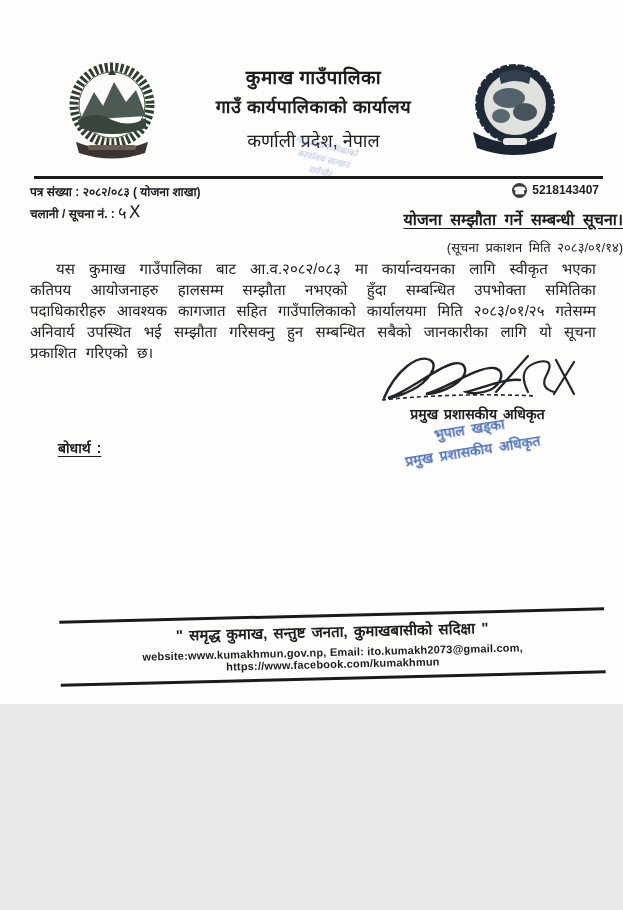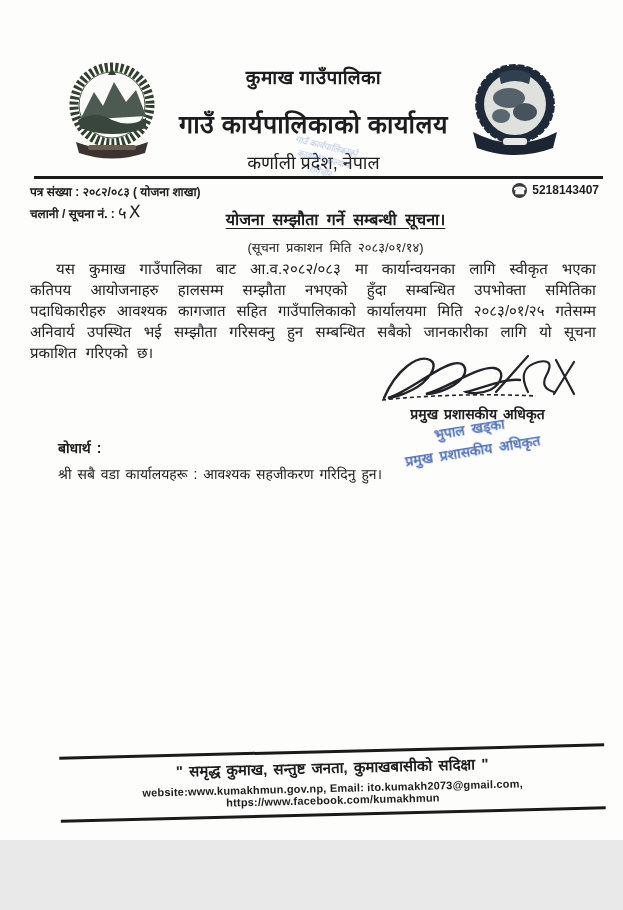--- a/index.html
+++ b/index.html
@@ -1,29 +1,29 @@
 <!DOCTYPE html>
 <html><head>
 <meta charset="utf-8">
 <style>
   html,body{margin:0;padding:0;background:#e9e9e9;}
   .page{
-    position:relative;width:623px;height:840px;margin:0 auto;
+    position:relative;width:623px;height:704px;margin:0 auto;
     background:#fefefdf5;background-color:#fdfdfc;
     font-family:"Liberation Sans", sans-serif;
     color:#1d1d1f;overflow:hidden;
     box-shadow:0 0 4px rgba(0,0,0,.25);
   }
   
   .letterhead{position:absolute;top:58px;left:0;right:0;display:flex;align-items:flex-start;}
   .logo-left{margin-left:56px;width:112px;height:104px;flex:0 0 auto;}
   .logo-right{margin-right:52px;width:112px;height:104px;flex:0 0 auto;}
   .lh-center{flex:1;text-align:center;padding-top:6px;}
   .lh-muni{font-size:19px;font-weight:bold;letter-spacing:.5px;}
-  .lh-office{font-size:25px;font-weight:bold;margin-top:16px;letter-spacing:.5px;}
+  .lh-office{font-size:18px;font-weight:bold;margin-top:4px;letter-spacing:.5px;}
   .lh-addr1{font-size:15px;margin-top:9px;}
   .lh-addr2{font-size:18px;margin-top:10px;}
   
   .header-stamp{
     position:absolute;top:140px;left:248px;width:150px;
     transform:rotate(14deg);color:#6d8cc9;opacity:.55;
     font-size:9px;line-height:13px;text-align:center;font-style:italic;
     filter:blur(.4px);pointer-events:none;
   }
   
@@ -35,21 +35,21 @@
     transform:rotate(-6deg) skewX(-8deg);letter-spacing:2px;
     font-family:"DejaVu Sans", sans-serif;color:#222;
   }
   .meta-right{position:absolute;top:180px;right:24px;font-size:12px;font-weight:bold;line-height:20px;text-align:left;}
   .phone-row{display:flex;align-items:center;gap:5px;}
   .phone-ic{
     width:15px;height:15px;border-radius:50%;background:#3c3c3c;color:#fff;
     font-size:10px;line-height:15px;text-align:center;display:inline-block;
   }
   
-  .subject-wrap{position:absolute;top:208px;left:0;right:0;text-align:center;margin-left:48px;}
+  .subject-wrap{position:absolute;top:208px;left:0;right:0;text-align:right;margin-left:48px;}
   .subject{
     font-size:16px;font-weight:bold;word-spacing:4px;
     text-decoration:underline;text-underline-offset:3px;
   }
   .pub-date{font-size:13px;margin-top:8px;word-spacing:3px;}
   
   .body-par{
     position:absolute;top:258px;left:30px;right:27px;
     font-size:15px;line-height:21px;text-align:justify;text-indent:26px;
     word-spacing:5px;color:#202022;
@@ -59,21 +59,21 @@
   .sig-scribble{display:block;margin:0 auto -6px auto;}
   .sig-title{font-size:14px;font-weight:bold;word-spacing:2px;}
   .sig-stamp{
     position:absolute;top:418px;right:52px;width:200px;text-align:center;
     transform:rotate(-9deg);color:#3f63b5;opacity:.9;
     font-size:14px;font-weight:bold;line-height:22px;word-spacing:3px;
     filter:blur(.2px);
   }
   
   .cc{position:absolute;top:436px;left:58px;font-size:14px;line-height:24px;word-spacing:2px;}
-  .cc-head{font-weight:bold;text-underline-offset:3px;margin-bottom:2px;}
+  .cc-head{font-weight:bold;text-decoration:underline;text-underline-offset:3px;margin-bottom:2px;}
   
   .footer{
     position:absolute;left:60px;right:18px;bottom:24px;
     transform:rotate(-1.4deg);
     border-top:3px solid #1a1a1a;border-bottom:3px solid #1a1a1a;
     padding:4px 0 7px 0;text-align:center;
   }
   .footer-slogan{font-size:15px;font-weight:bold;word-spacing:2px;}
   .footer-contact{font-size:11px;font-weight:bold;margin-top:5px;letter-spacing:.2px;}
   svg{display:block;}
@@ -155,21 +155,20 @@
     <div class="sig-title">प्रमुख प्रशासकीय अधिकृत</div>
   </div>
 
   <div class="sig-stamp">
     <div>भुपाल खड्का</div>
     <div>प्रमुख प्रशासकीय अधिकृत</div>
   </div>
 
   <div class="cc">
     <div class="cc-head">बोधार्थ :</div>
-    <div>श्री सबै वडा कार्यालयहरू : आवश्यक सहजीकरण गरिदिनु हुन।</div>
   </div>
 
   <div class="footer">
     <div class="footer-slogan">" समृद्ध कुमाख, सन्तुष्ट जनता, कुमाखबासीको सदिक्षा "</div>
     <div class="footer-contact">website:www.kumakhmun.gov.np, Email: ito.kumakh2073@gmail.com,  https://www.facebook.com/kumakhmun</div>
   </div>
 
 </div>
 
 </body></html>

